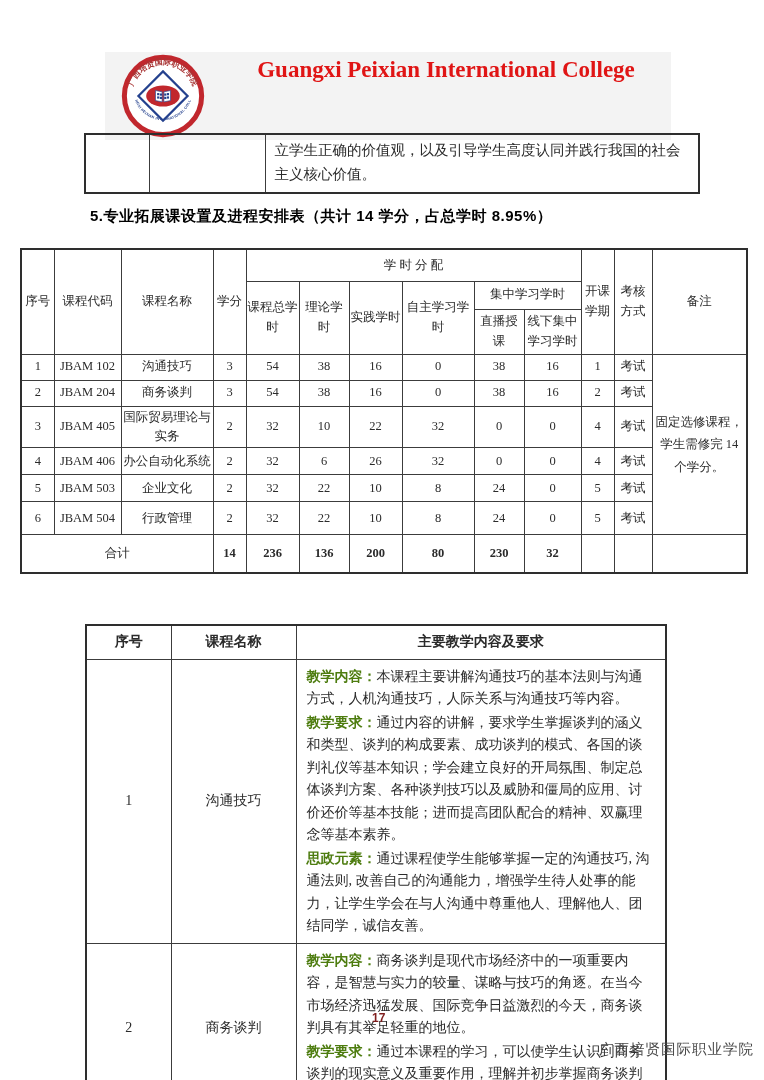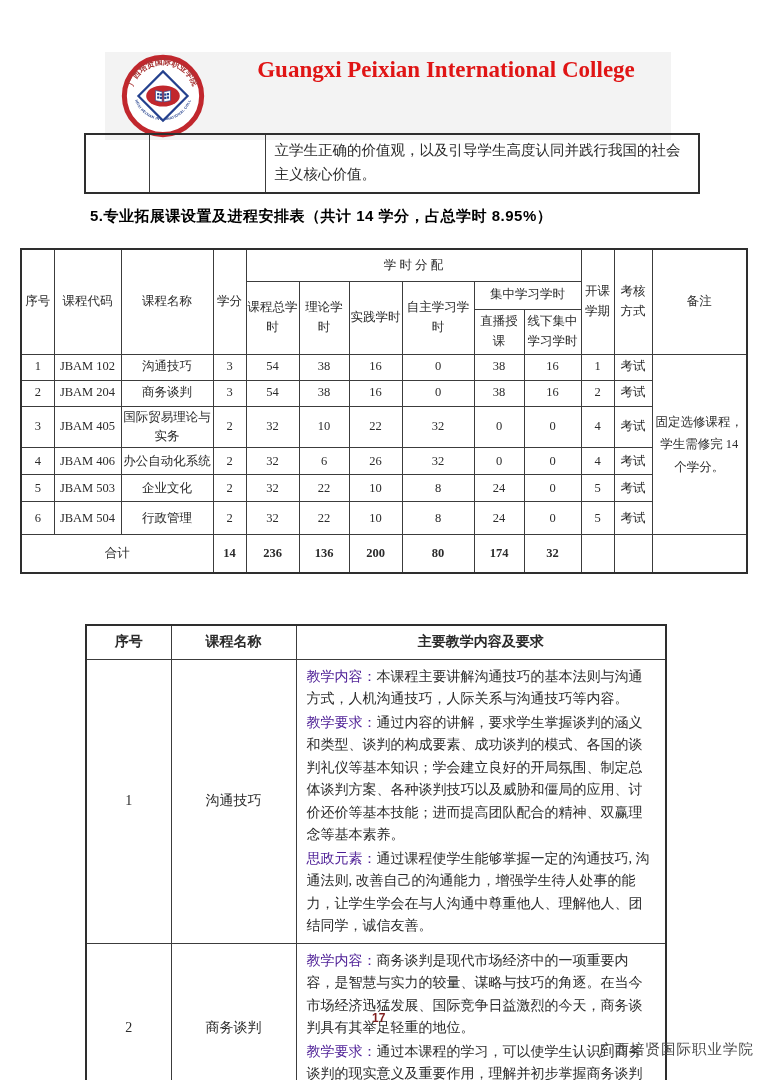--- a/index.html
+++ b/index.html
@@ -122,22 +122,22 @@
     text-align: left;
     vertical-align: top;
     padding: 5px 9px 5px 10px;
     line-height: 22.5px;
     font-size: 14px;
   }
   .content-table .crow1 { height: 208px; }
   .content-table .crow2 { height: 117px; }
   .para-label {
     font-family: "Liberation Sans", "DejaVu Sans", sans-serif;
-    font-weight: normal;
-    color: #4c1d95;
+    font-weight: bold;
+    color: #4d7c0f;
   }
 
   
   .page-number {
     position: absolute;
     left: 372px; top: 1011px;
     font-family: "Liberation Sans", "DejaVu Sans", sans-serif;
     font-weight: bold;
     font-size: 12px;
     color: #7f1d1d;
@@ -331,21 +331,21 @@
       <td>5</td>
       <td>考试</td>
     </tr>
     <tr class="total-row">
       <td colspan="3">合计</td>
       <td class="b">14</td>
       <td class="b">236</td>
       <td class="b">136</td>
       <td class="b">200</td>
       <td class="b">80</td>
-      <td class="b">174</td>
+      <td class="b">230</td>
       <td class="b">32</td>
       <td></td>
       <td></td>
       <td></td>
     </tr>
   </tbody>
     </table>
 
 
   <table class="content-table">

